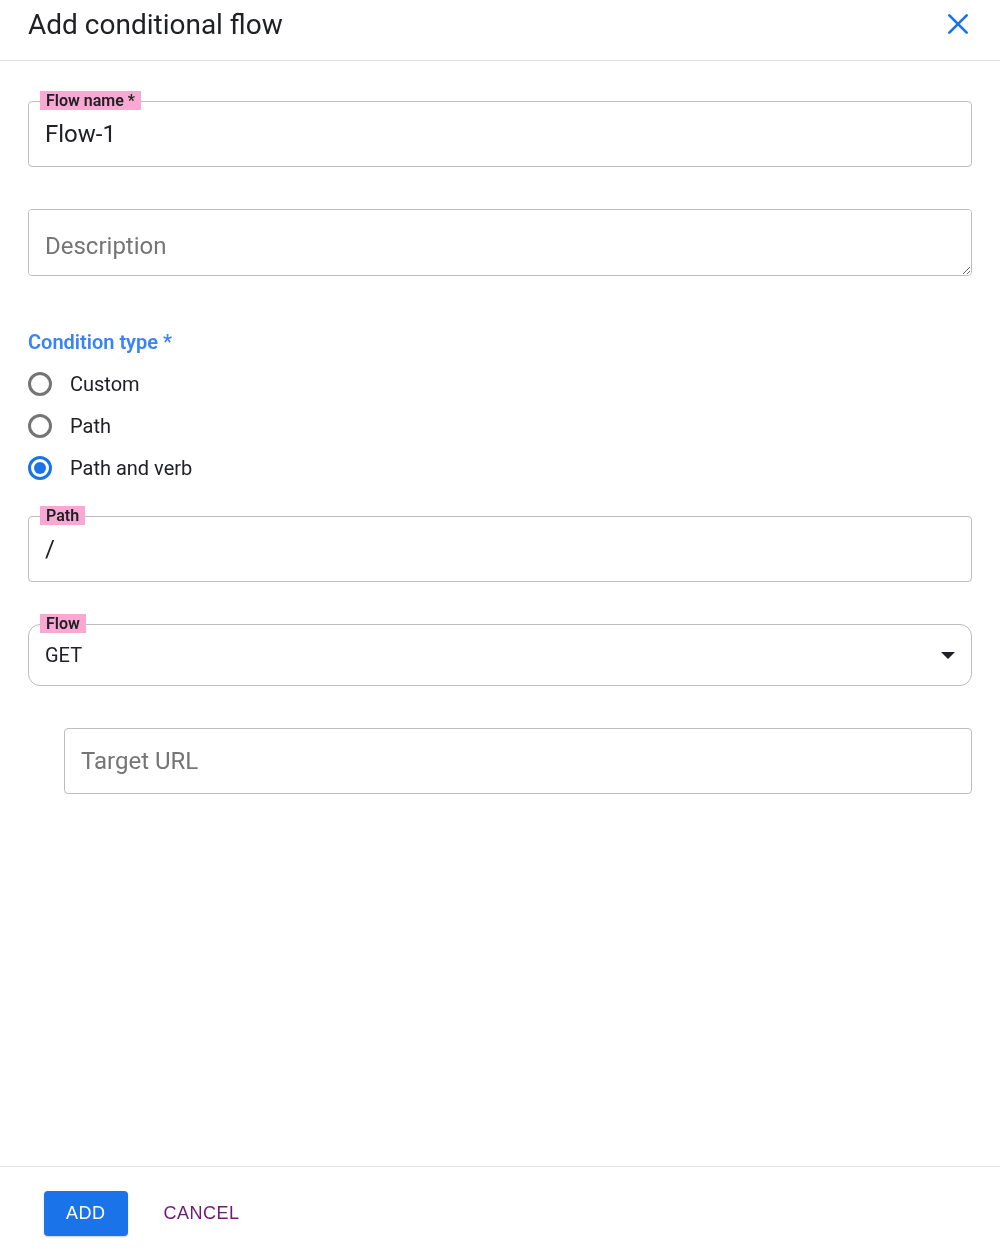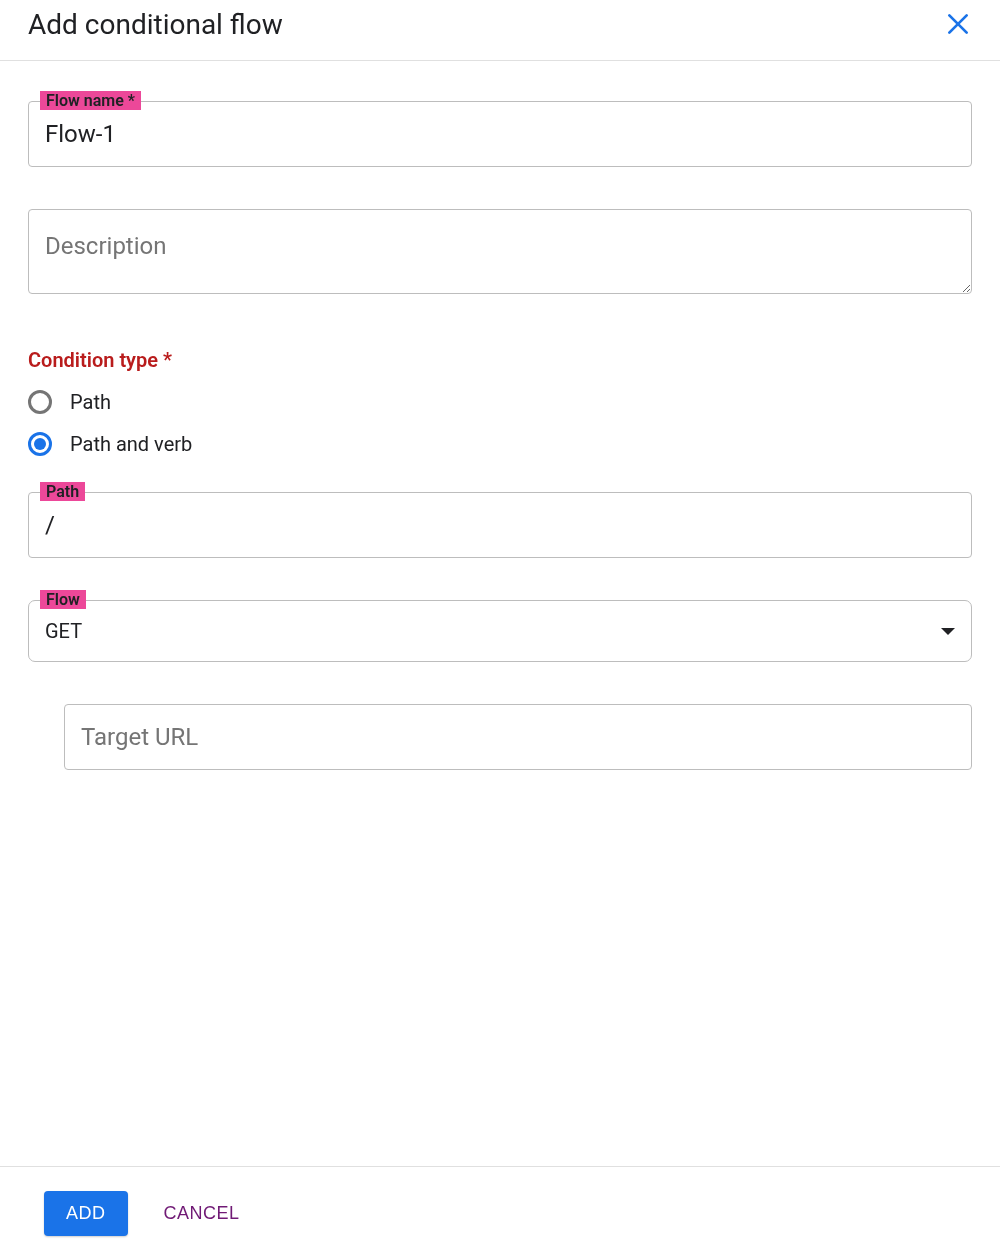--- a/index.html
+++ b/index.html
@@ -46,49 +46,49 @@
     }
     .field-wrapper {
       position: relative;
       margin-bottom: 42px;
     }
     .field-wrapper.textarea-wrap { margin-bottom: 50px; }
     .floating-label {
       position: absolute;
       top: -10px;
       left: 12px;
-      background: #ec4899;
+      background: #f9a8d4;
       padding: 0 6px;
       font-size: 16px;
       font-weight: 600;
       color: #202124;
     }
     .text-input, .select-input, .textarea-input {
       width: 100%;
       border: 1px solid #bdbdbd;
       border-radius: 4px;
       padding: 18px 16px;
       font-size: 24px;
       font-family: inherit;
       color: #202124;
       outline: none;
       background: #fff;
     }
     .textarea-input {
-      height: 85px;
+      height: 67px;
       resize: both;
       padding-top: 22px;
     }
     .textarea-input::placeholder, .text-input::placeholder {
       color: #757575;
     }
     .section-label {
       font-size: 20px;
       font-weight: 600;
-      color: #b91c1c;
+      color: #3b82f6;
       margin-bottom: 18px;
     }
     .radio-group {
       margin-bottom: 36px;
     }
     .radio-option {
       display: flex;
       align-items: center;
       margin-bottom: 18px;
       cursor: pointer;
@@ -115,21 +115,21 @@
       display: none;
     }
     .radio-circle.selected .radio-dot { display: block; }
     .radio-label {
       font-size: 20px;
       color: #202124;
     }
     .select-display {
       width: 100%;
       border: 1px solid #bdbdbd;
-      border-radius: 7px;
+      border-radius: 12px;
       padding: 18px 16px;
       font-size: 20px;
       color: #202124;
       cursor: pointer;
       display: flex;
       justify-content: space-between;
       align-items: center;
     }
     .caret-down {
       width: 0;
@@ -190,20 +190,24 @@
 
   <div class="field-wrapper textarea-wrap">
     <textarea class="textarea-input" placeholder="Description" style=""></textarea>
   </div>
 
   <div class="section-label">Condition type *</div>
 
   <div class="radio-group">
     <div class="radio-option">
       <span class="radio-circle"></span>
+      <span class="radio-label">Custom</span>
+    </div>
+    <div class="radio-option">
+      <span class="radio-circle"></span>
       <span class="radio-label">Path</span>
     </div>
     <div class="radio-option">
       <span class="radio-circle selected">
           <span class="radio-dot"></span>
         </span>
       <span class="radio-label">Path and verb</span>
     </div>
   </div>
 

